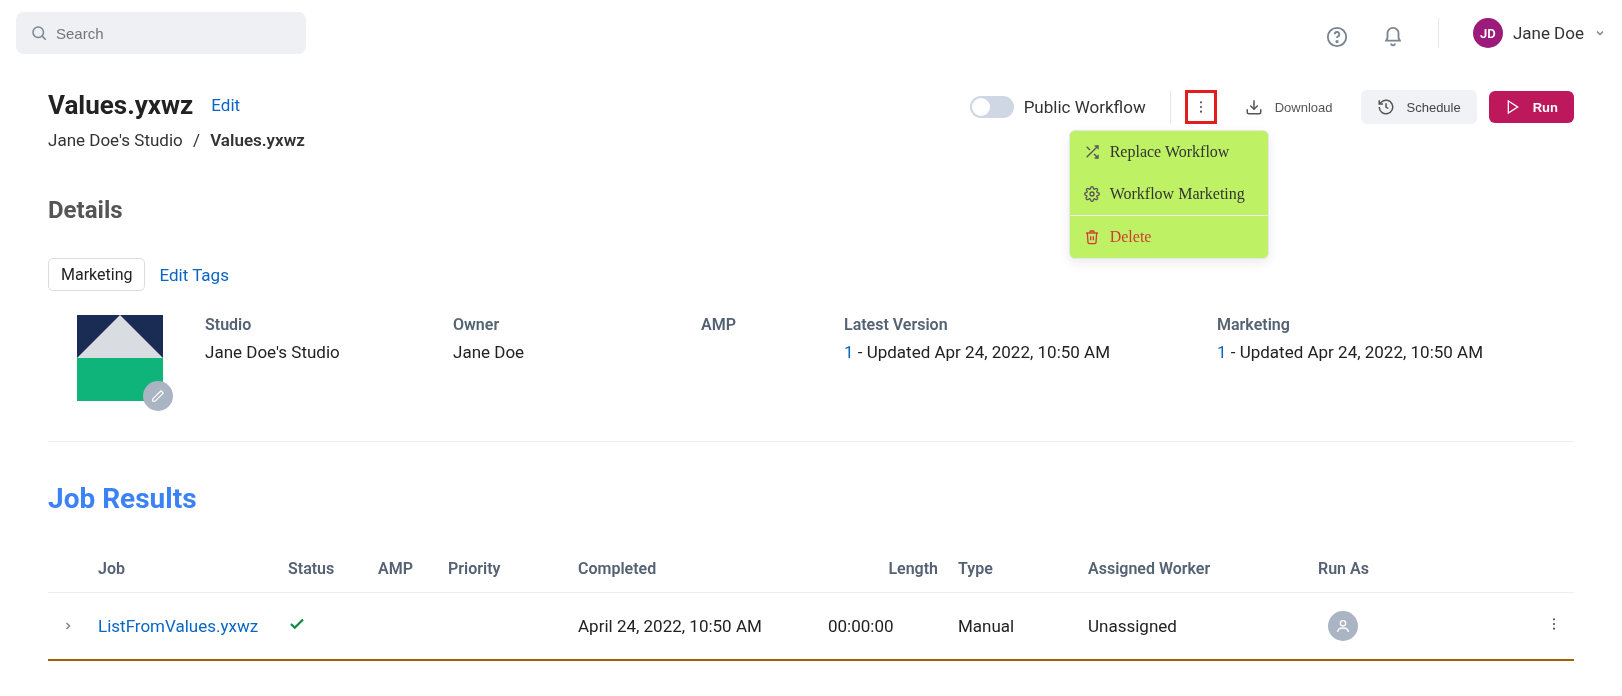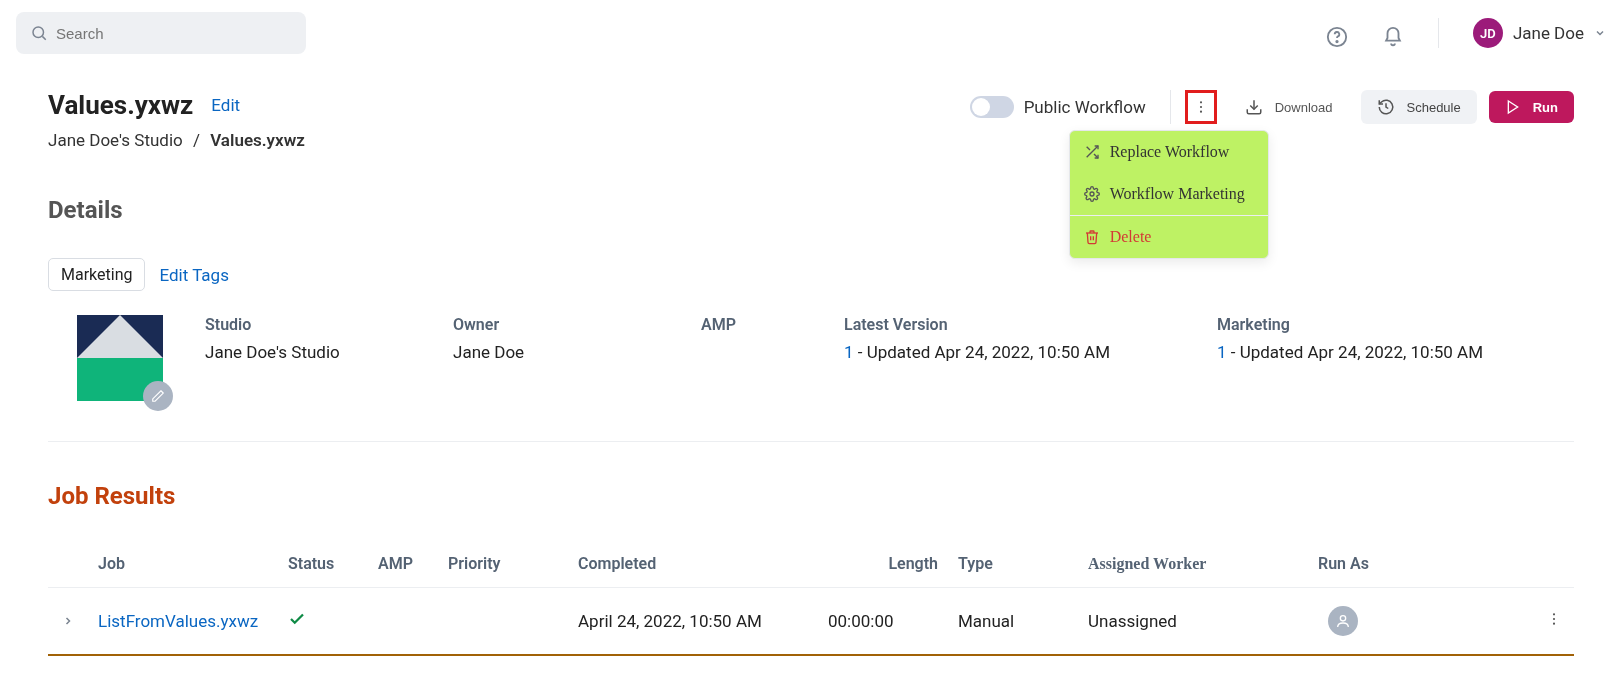--- a/index.html
+++ b/index.html
@@ -147,21 +147,21 @@
   .edit-badge {
     position:absolute; right:-10px; bottom:-10px;
     width:30px; height:30px; border-radius:50%;
     background:#aab4c2; display:flex; align-items:center; justify-content:center;
     color:#fff;
   }
   .meta-label { font-size:16px; font-weight:600; color:#546273; }
   .meta-val { font-size:17px; color:#222; margin-top:8px; }
   .meta-val .nlink { color:#0a66c2; }
   .hr { height:1px; background:#eceef1; margin-top:40px; }
-  .job-h { font-size:24px; font-weight:700; color:#c2410c; margin-top:40px;}
+  .job-h { font-size:28px; font-weight:700; color:#3b82f6; margin-top:40px;}
   .tbl { width:100%; margin-top:30px; border-collapse:collapse; }
   .tbl th {
     text-align:left; font-size:16px; font-weight:600; color:#546273;
     padding:14px 10px; border-bottom:1px solid #eceef1;
   }
   .tbl td {
     font-size:17px; color:#222;
     padding:18px 10px; border-bottom:2px solid #a16207;
     vertical-align:middle;
   }
@@ -346,21 +346,21 @@
     <thead>
       <tr>
         <th class="chev-cell"></th>
         <th style="width:190px;">Job</th>
         <th style="width:90px;">Status</th>
         <th style="width:70px;">AMP</th>
         <th style="width:130px;">Priority</th>
         <th style="width:250px;">Completed</th>
         <th style="width:130px;text-align:right;">Length</th>
         <th style="width:130px;">Type</th>
-        <th style="width:230px;font-family:Liberation Serif, serif;">Assigned Worker</th>
+        <th style="width:230px;">Assigned Worker</th>
         <th>Run As</th>
         <th style="width:40px;"></th>
       </tr>
     </thead>
     <tbody>
       <tr>
         <td class="chev-cell">
           <span>
             <svg width="12" height="12" viewBox="0 0 24 24" fill="none" stroke="#7b8491" stroke-width="3">
                 <polyline points="9 18 15 12 9 6"></polyline>

